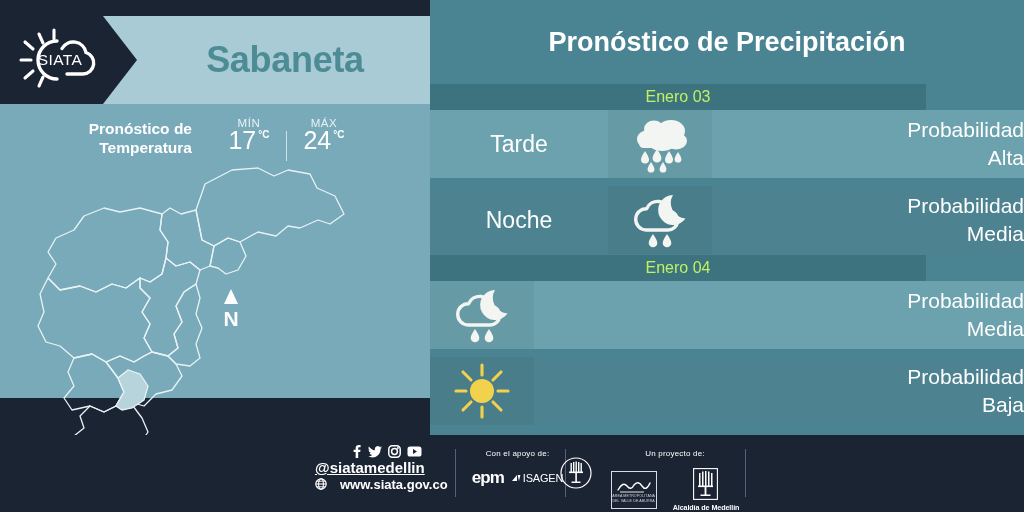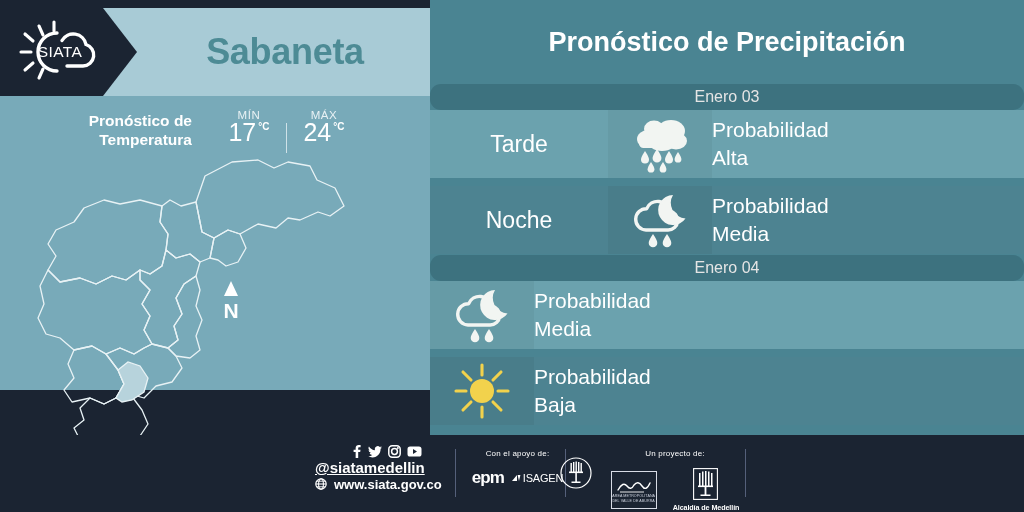--- a/index.html
+++ b/index.html
@@ -6,21 +6,21 @@
   html,body { width:1024px; height:512px; overflow:hidden; }
   body {
     font-family:"Liberation Sans", sans-serif;
     background:#1b2432;
     position:relative;
   }
   #app { position:absolute; inset:0; width:1024px; height:512px; }
 
   
   .left-panel{
-    position:absolute; left:0; top:8px; width:430px; height:382px;
+    position:absolute; left:0; top:16px; width:430px; height:382px;
     background:#78aab9;
   }
   .left-top-band{
     position:absolute; left:0; top:0; width:430px; height:88px;
     background:#a8cbd6;
   }
   .logo-chevron{
     position:absolute; left:0; top:0; width:137px; height:88px;
     background:#1b2432;
     clip-path:polygon(0 0, 103px 0, 137px 44px, 103px 88px, 0 88px);
@@ -66,25 +66,25 @@
   .right-panel{
     position:absolute; left:430px; top:0; width:594px; height:435px;
     background:#4a8492;
   }
   .right-header{
     position:absolute; left:0; top:0; width:594px; height:84px;
     display:flex; align-items:center; justify-content:center;
     color:#ffffff; font-size:27px; font-weight:bold;
   }
   .date-bar{
-    width:594px; height:26px;
+    width:496px; height:26px;
     background:#3d727f;
     display:flex; align-items:center; justify-content:center;
-    color:#e5e5e5; font-size:16px; font-weight:400;
-    position:absolute; left:0;border-radius:11px;
+    color:#bef264; font-size:16px; font-weight:400;
+    position:absolute; left:0;
   }
   #date-bar-0{ top:84px; }
   #date-bar-1{ top:255px; }
 
   .frow{
     position:absolute; left:0; width:594px; height:68px;
     display:flex; align-items:stretch;
   }
   #frow-0{ top:110px; }
   #frow-1{ top:186px; }
@@ -97,38 +97,38 @@
     width:178px; display:flex; align-items:center; justify-content:center;
     color:#ffffff; font-size:23px; font-weight:400;
   }
   .c-icon{
     width:104px; display:flex; align-items:center; justify-content:center;
   }
   .frow.light .c-icon{ background:rgba(0,0,0,0.045); }
   .frow.dark  .c-icon{ background:rgba(0,0,0,0.045); }
   .c-prob{
     flex:1; display:flex; flex-direction:column;
-    align-items:flex-start; justify-content:center;
+    align-items:flex-end; justify-content:center;
     color:#ffffff; font-size:21px; line-height:1.35; text-align:center;
   }
 
   
   .footer{
     position:absolute; left:0; top:435px; width:1024px; height:77px;
     background:#1b2432;
     display:flex; align-items:center;
   }
   .f-social{
     position:absolute; left:315px; top:10px; width:130px;
     display:flex; flex-direction:column; align-items:flex-start;
     color:#ffffff;
   }
   .f-icons{ display:flex; gap:6px; align-items:center; margin-left:36px; margin-bottom:1px;}
   .f-handle{ font-size:15px; font-weight:bold; line-height:1.18;text-decoration:underline; }
-  .f-web{ font-size:13px; font-weight:bold; line-height:1.18; display:flex; align-items:center; gap:7px;}
+  .f-web{ font-size:13px; font-weight:bold; line-height:1.18; display:flex; align-items:center; gap:13px;}
   .f-sep{
     position:absolute; width:1px; height:48px; background:#55607a; top:14px;
   }
   #fsep-0{ left:455px; }
   #fsep-1{ left:565px; }
   #fsep-2{ left:745px; }
 
   .f-support{
     position:absolute; left:470px; top:14px; width:95px;
     text-align:center; color:#ffffff;

